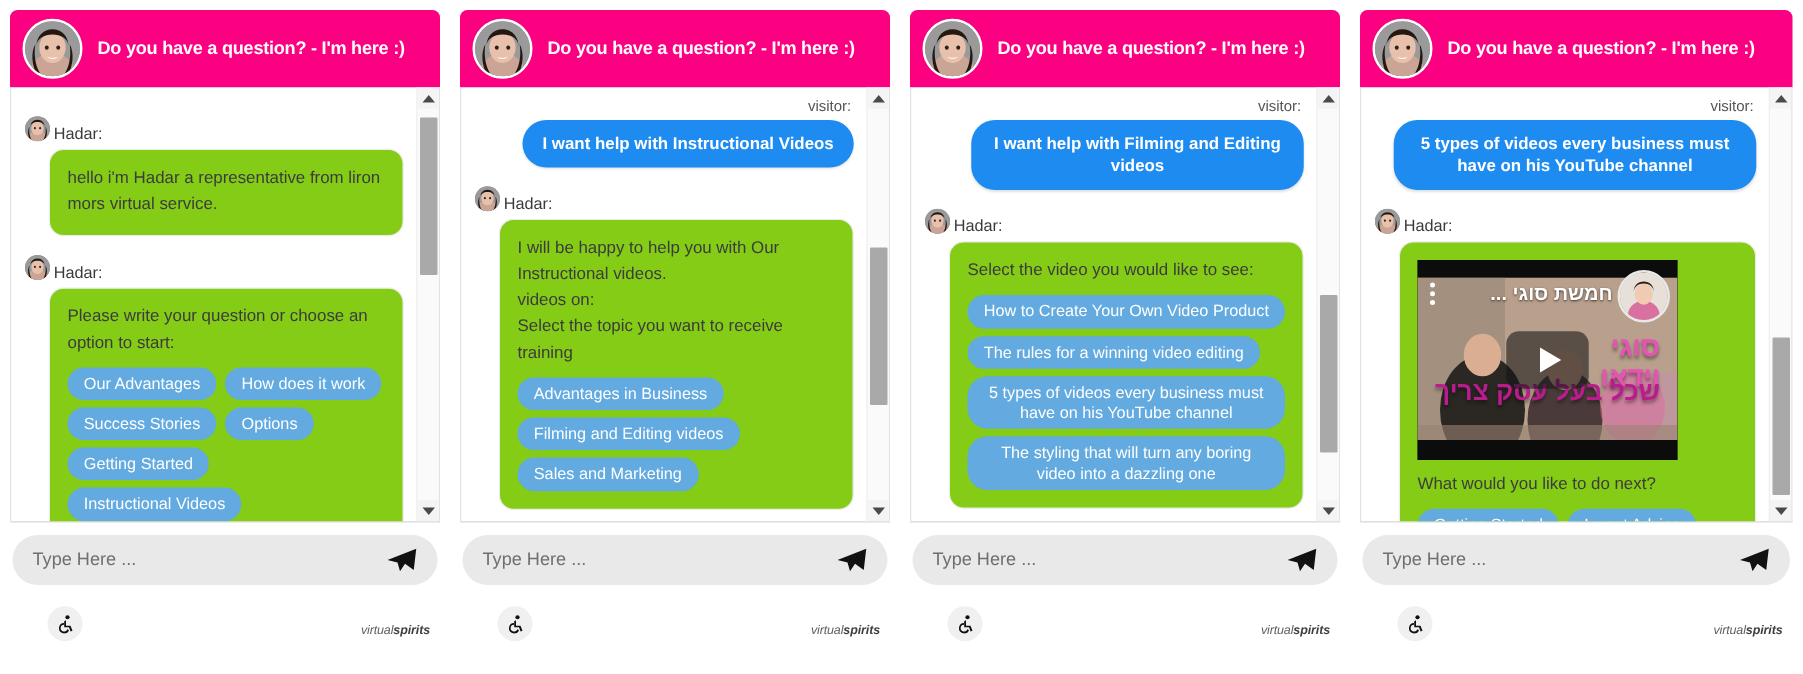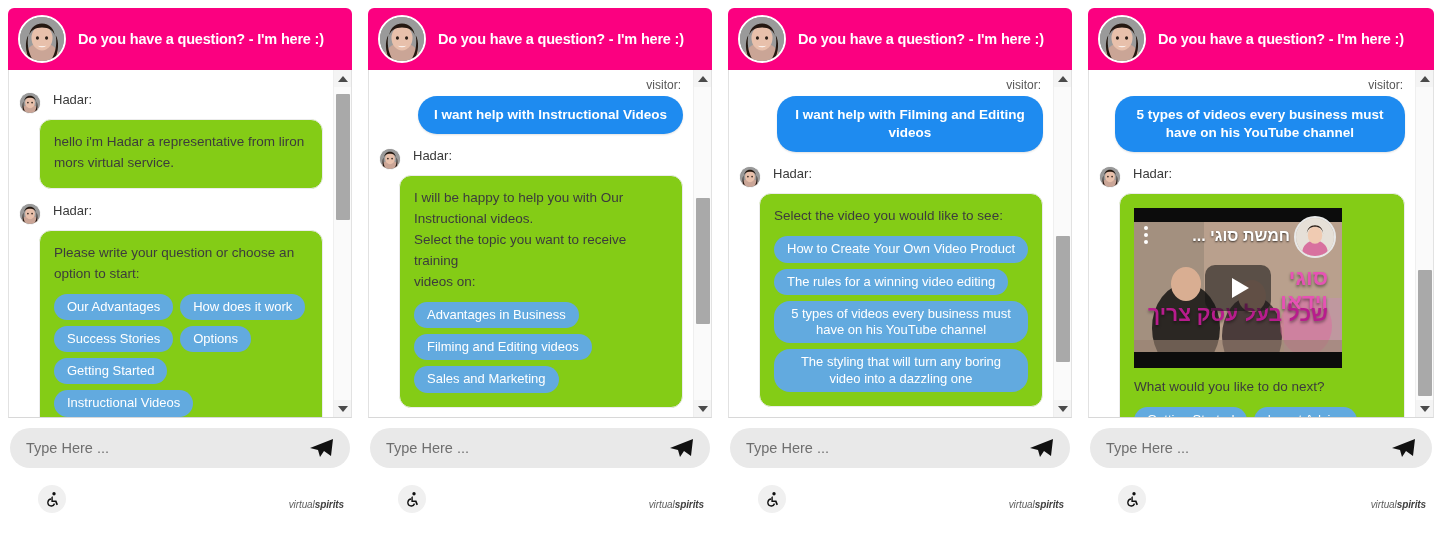--- a/index.html
+++ b/index.html
@@ -80,21 +80,21 @@
     padding: 10px 16px;
     text-align: center;
     margin-left: auto;
     display: block;
     width: fit-content;
     max-width: 266px;
     box-shadow: 0 1px 2px rgba(0,0,0,.12);
   }
 
   .agent-label {
-    display: flex; align-items: flex-start; gap: 12px;
+    display: flex; align-items: flex-end; gap: 2px;
     margin: 14px 0 5px 0;
   }
   .avatar-sm {
     width: 22px; height: 22px; border-radius: 50%;
     border: 1px solid #fff;
     background: #8d8d8d; overflow: hidden; position: relative;
     flex: 0 0 22px;
   }
   .agent-name { font-size: 13px; color: #3a3a3a; }
 
@@ -369,22 +369,22 @@
               <path d="M18 9 C19 15 17 19.5 16 21 L17.5 21.5 C19.5 17.5 20 12.5 18 9Z" fill="#241811"></path>
               <ellipse cx="8.7" cy="10.5" rx=".9" ry="1" fill="#2b1f18"></ellipse>
               <ellipse cx="13.3" cy="10.5" rx=".9" ry="1" fill="#2b1f18"></ellipse>
             </svg>
           </div>
           <span class="agent-name">Hadar:</span>
         </div>
         <div class="bubble-agent">
           <span class="line">I will be happy to help you with Our</span>
           <span class="line">Instructional videos.</span>
+          <span class="line">videos on:</span>
           <span class="line">Select the topic you want to receive training</span>
-          <span class="line">videos on:</span>
           <div class="chips stacked">
             <span class="chip">Advantages in Business</span>
             <span class="chip">Filming and Editing videos</span>
             <span class="chip">Sales and Marketing</span>
           </div>
         </div>
       </div>
 
       <div class="sbar">
         <div class="sbtn up">

